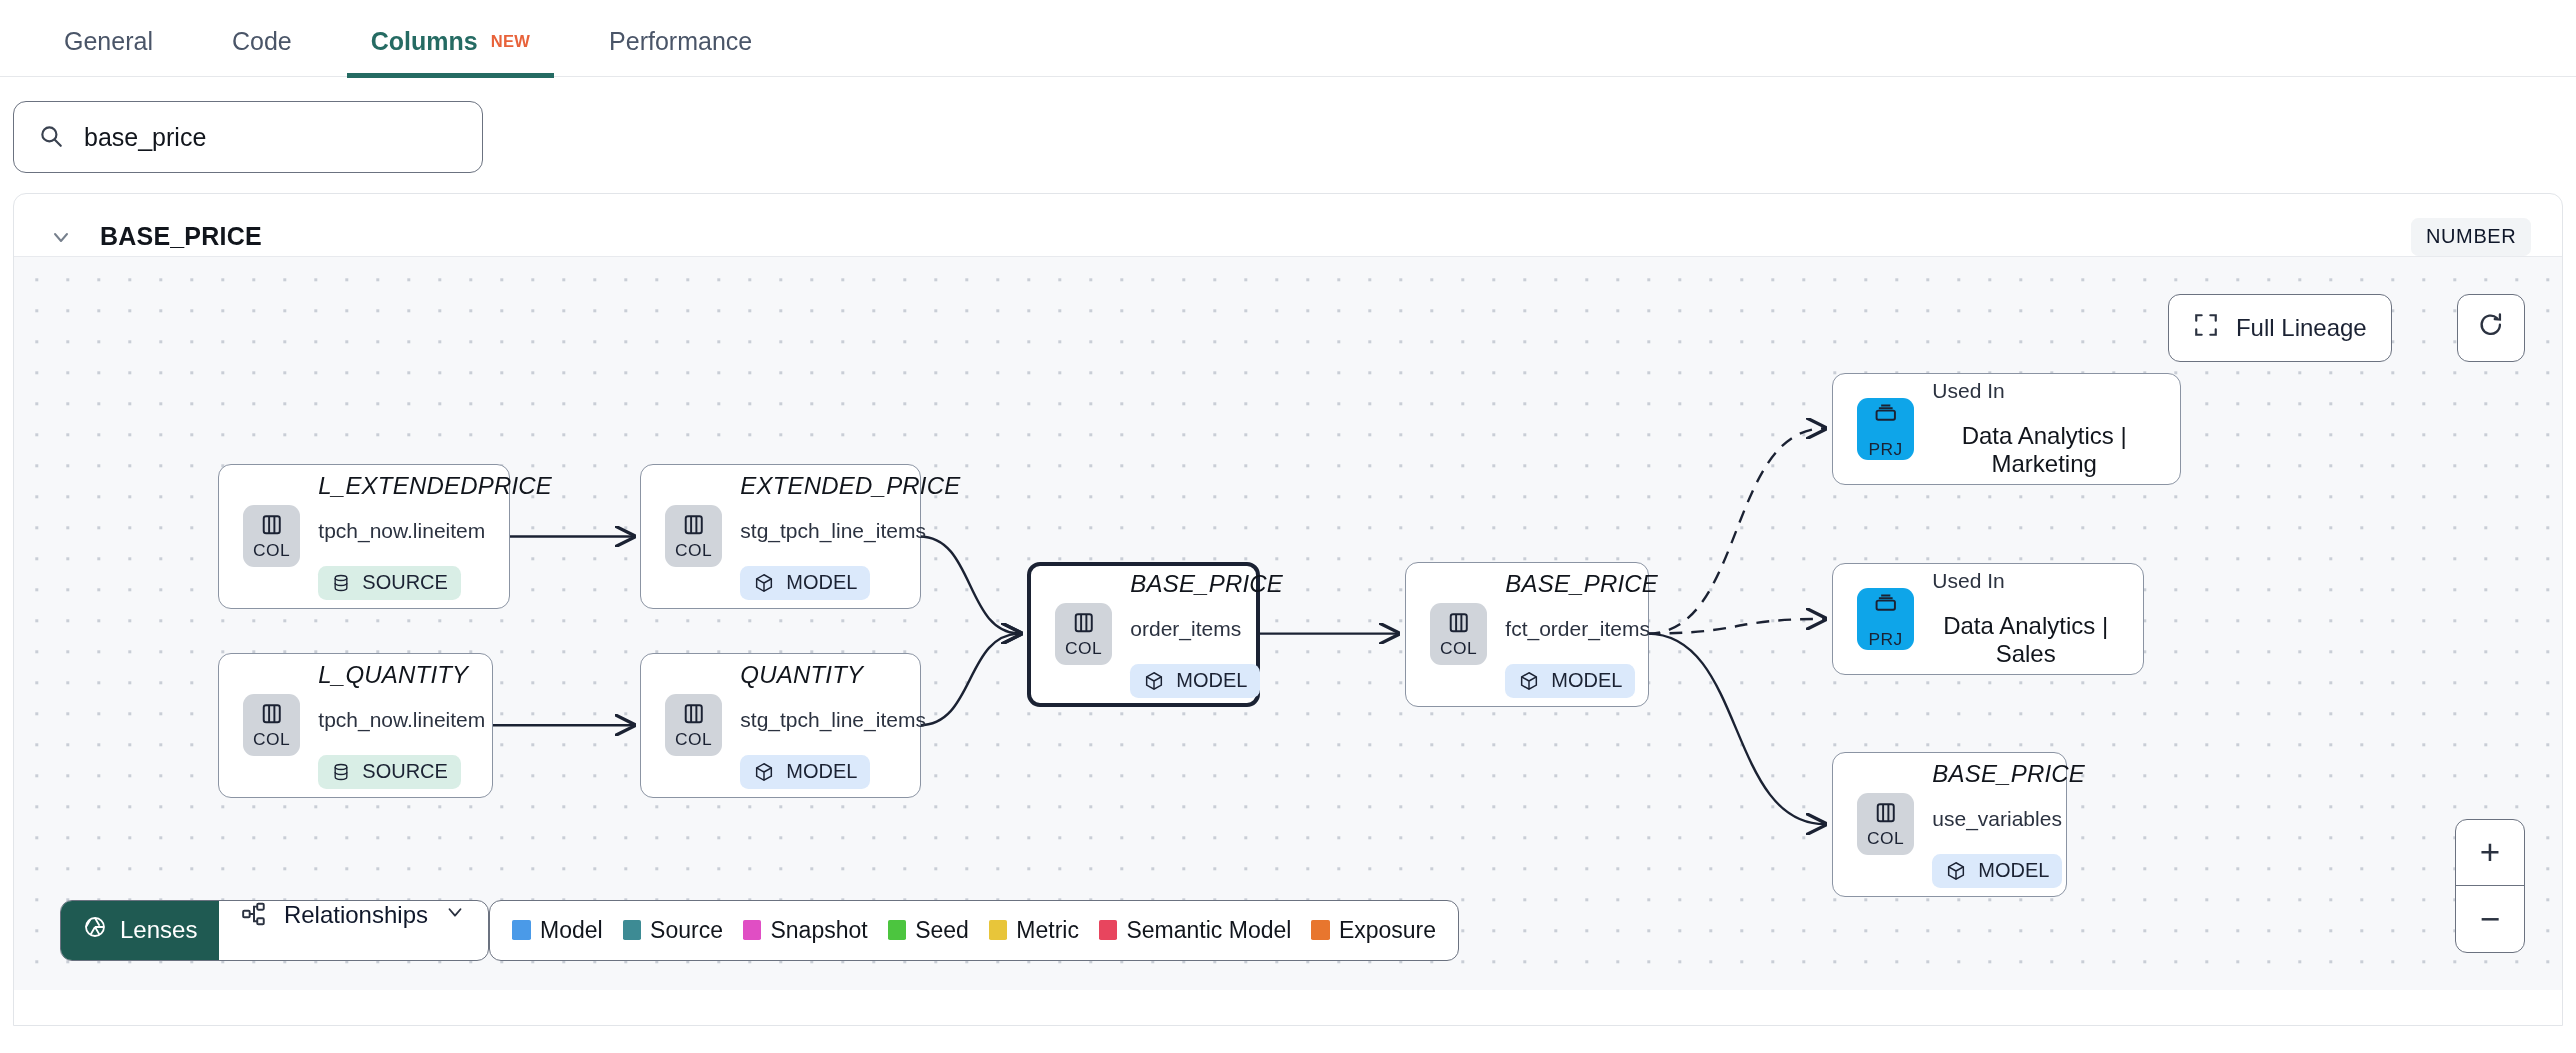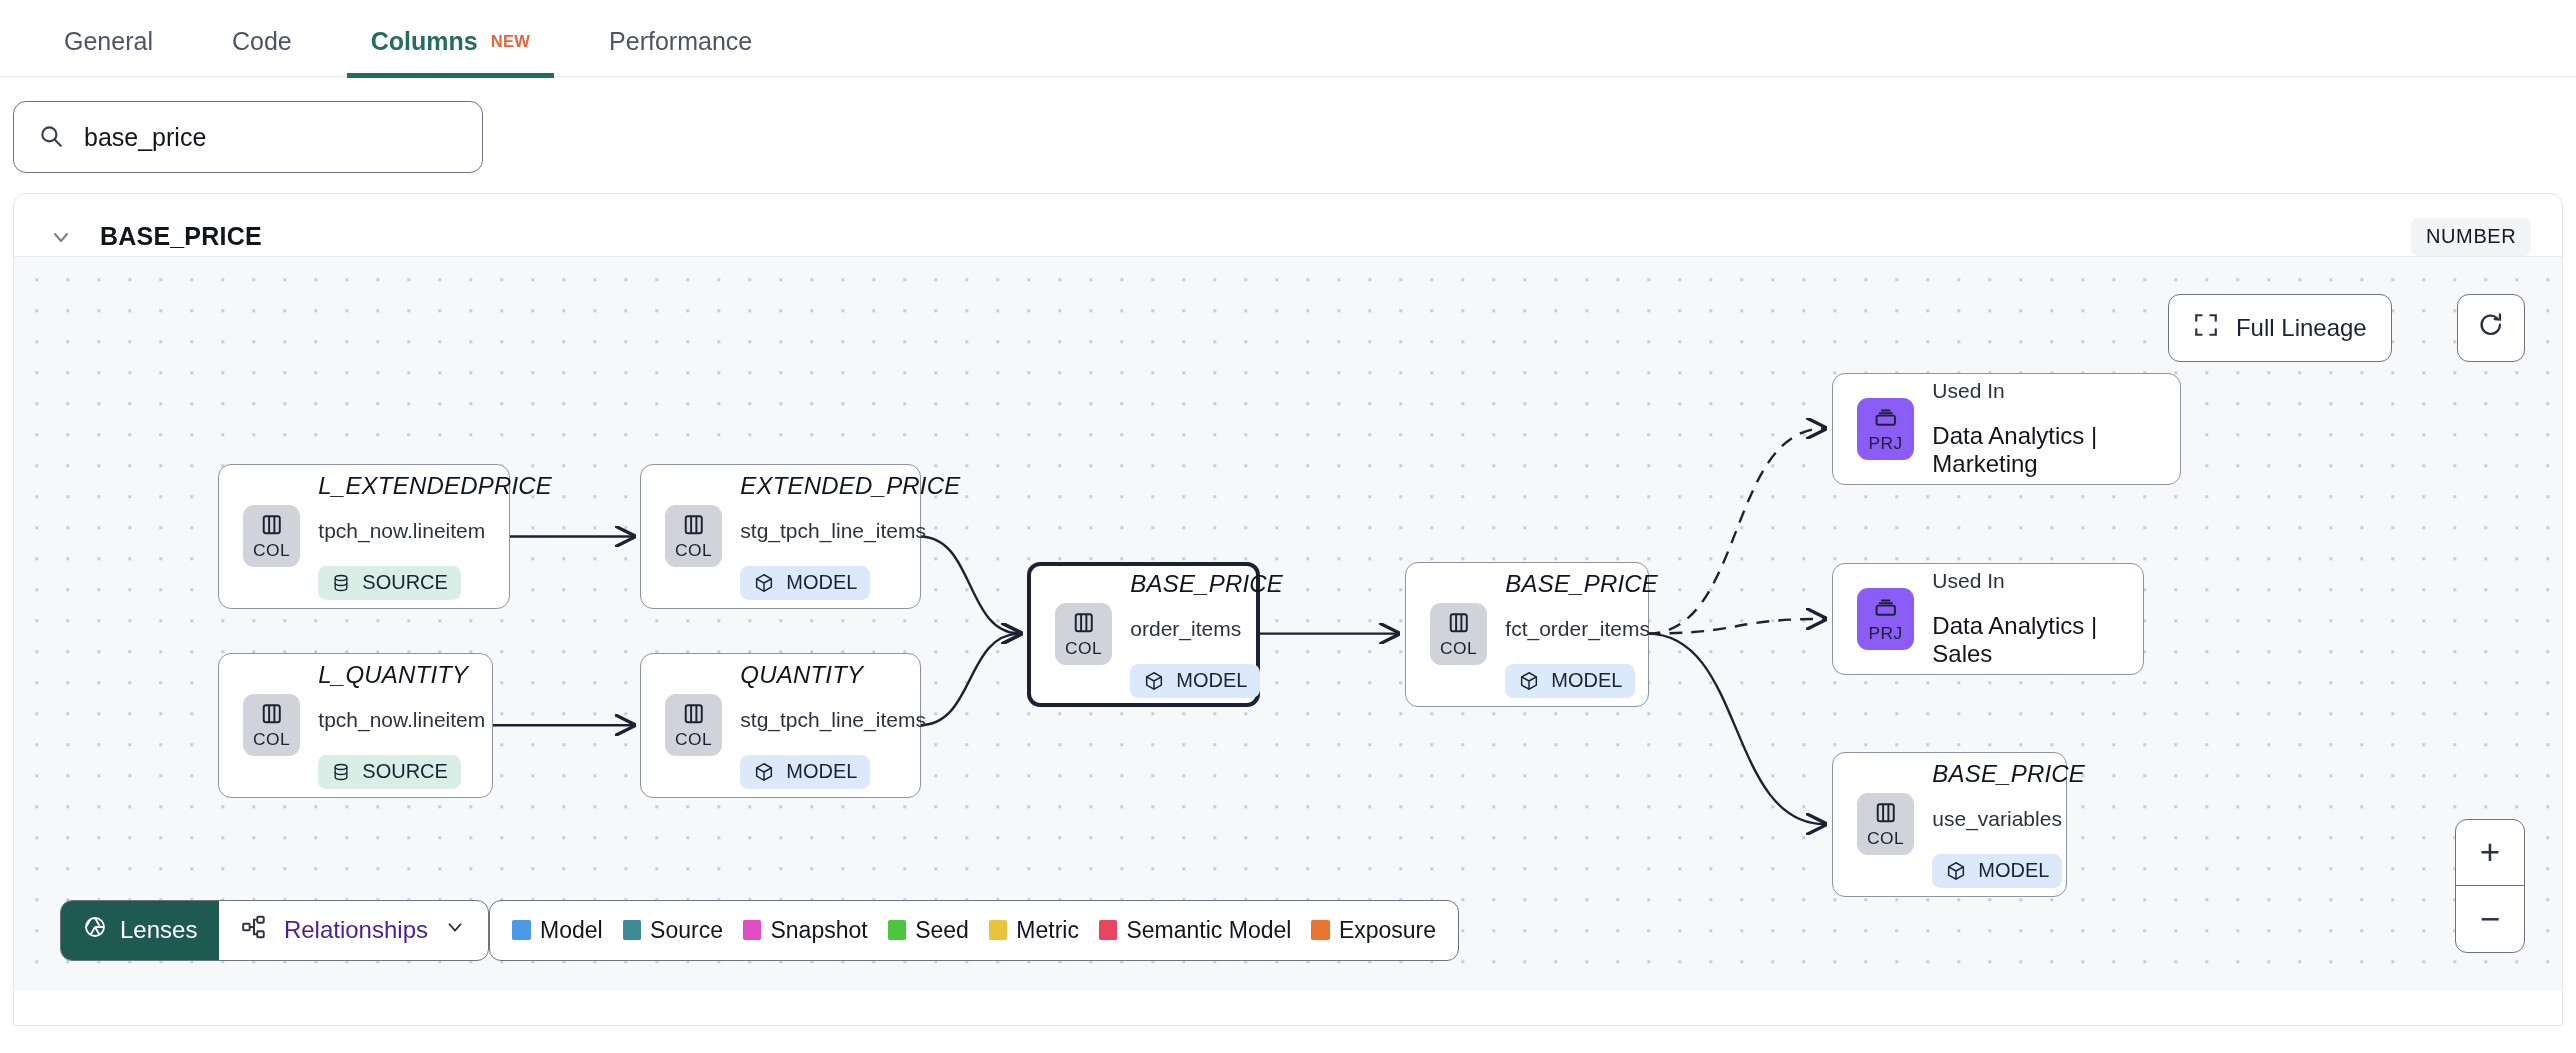--- a/index.html
+++ b/index.html
@@ -152,27 +152,27 @@
     width: 57px; height: 62px;
     border-radius: 11px;
     background: #d0d4da;
     display: flex;
     flex-direction: column;
     align-items: center;
     justify-content: center;
     gap: 1.8px;
     flex: 0 0 auto;
   }
-  .node-icon.prj { background: #8b5cf6; }
+  .node-icon.prj { background: #0ea5e9; justify-content: space-between; }
   .node-icon-label { font-size: 17.4px; color: #1b2233; font-weight: 500; letter-spacing: 0.4px; }
   .node-body { display: flex; flex-direction: column; gap: 19px; }
   .node-title { font-size: 24px; color: #11151c; letter-spacing: 0.2px; font-style: italic; }
   .node-sub { font-size: 21px; color: #2b3240; }
   .node-kicker { font-size: 21px; color: #2b3240; }
-  .node-strong { font-size: 24px; color: #11151c; }
+  .node-strong { font-size: 24px; color: #11151c; text-align: center; }
   .pill {
     align-self: flex-start;
     display: inline-flex;
     align-items: center;
     gap: 11px;
     border-radius: 8.3px;
     padding: 5.5px 13px;
     font-size: 20px;
     margin-top: 3.7px;
   }
@@ -241,24 +241,24 @@
   }
   .lenses {
     background: #1f5a52;
     color: #fff;
     display: flex; align-items: center; gap: 13px;
     padding: 0 22px;
     font-size: 24px;
     cursor: pointer;
   }
   .relationships {
-    display: flex; align-items: center; gap: 16.5px;
+    display: flex; align-items: flex-start; gap: 16.5px;
     padding: 0 22px;
     font-size: 24px;
-    color: #4c1d95;
+    color: #0f172a;
     cursor: pointer;
   }
   .legend {
     display: flex;
     align-items: center;
     gap: 20px;
     height: 61px;
     padding: 0 22px;
     border: 1.8px solid #6b7280;
     border-radius: 12px;

